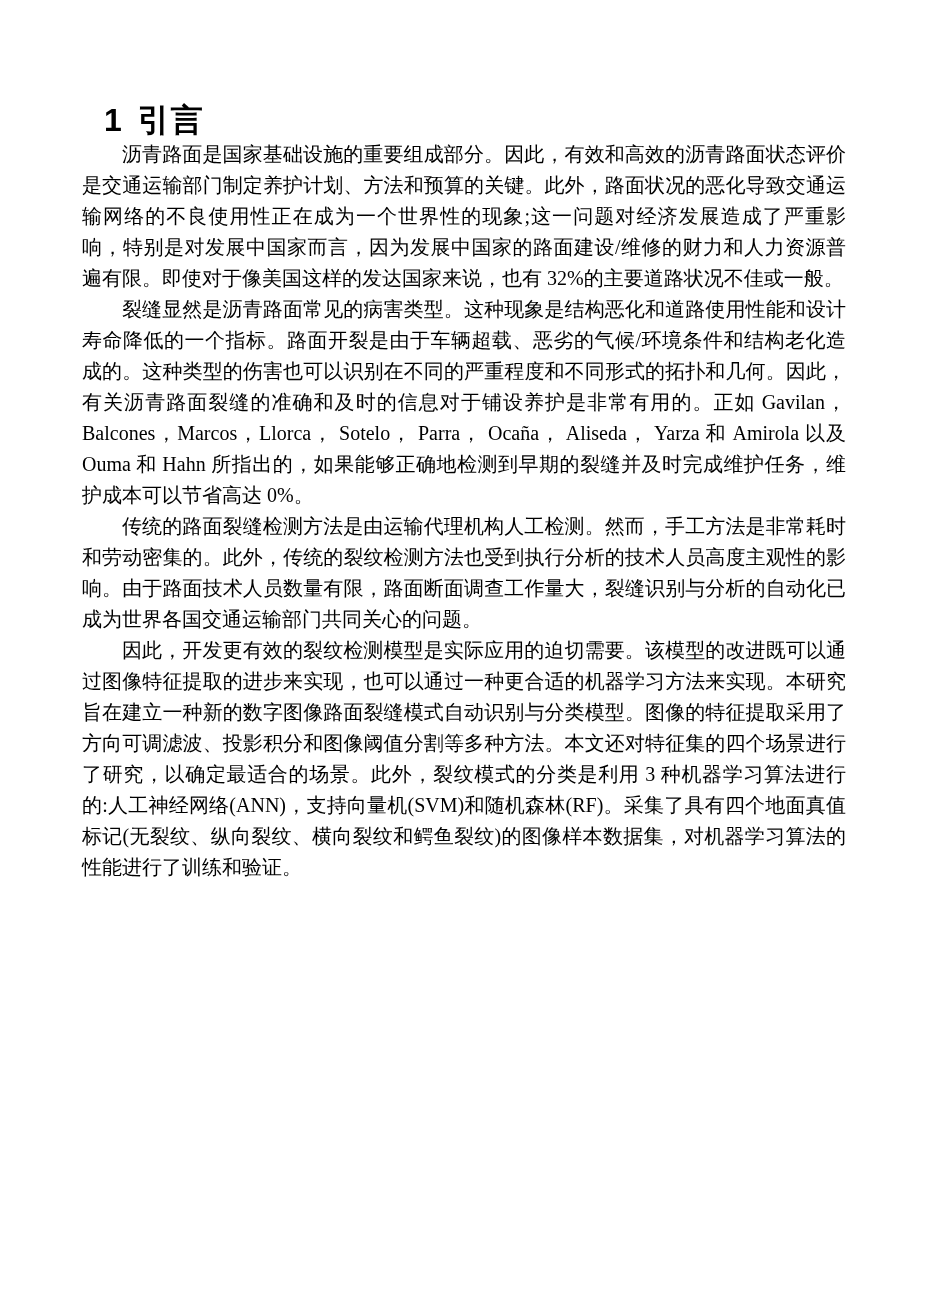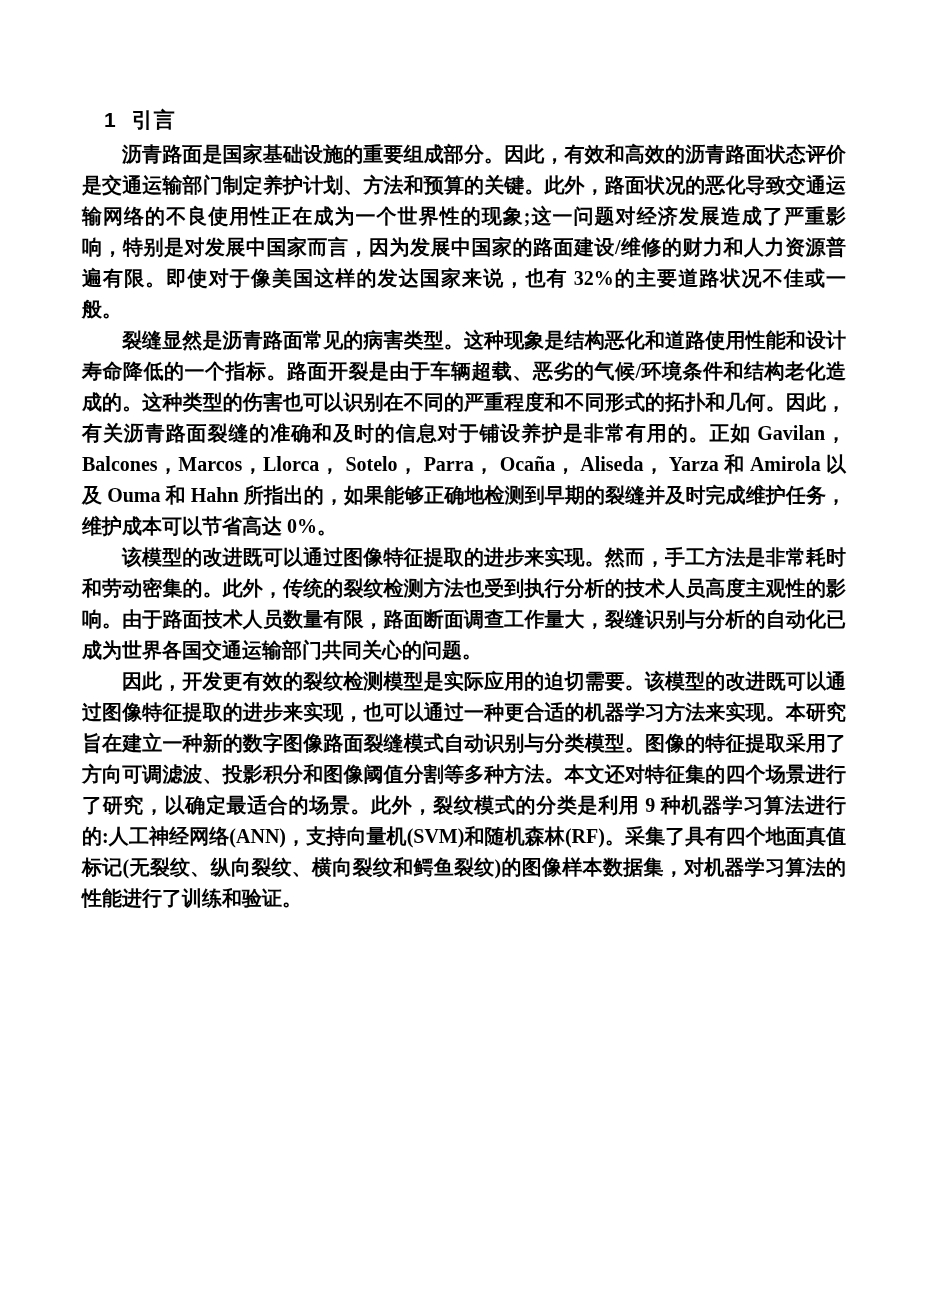--- a/index.html
+++ b/index.html
@@ -14,21 +14,21 @@
     background: #ffffff;
     overflow: hidden;
     color: #000000;
   }
   .section-heading {
     position: absolute;
     left: 104px;
     top: 101px;
     margin: 0;
     font-family: "Liberation Sans", "DejaVu Sans", sans-serif;
-    font-size: 21px;
+    font-size: 32px;
     font-weight: bold;
     line-height: 38px;
     color: #000000;
     letter-spacing: 1px;
     white-space: nowrap;
   }
   .section-heading .sec-num {
     display: inline-block;
     margin-right: 15px;
   }
@@ -40,32 +40,31 @@
     font-family: "Liberation Serif", "DejaVu Serif", serif;
     font-size: 20px;
     line-height: 31px;
     text-align: justify;
     color: #000000;
   }
   .doc-body p {
     margin: 0;
     padding: 0;
     text-indent: 2em;
-    font-weight: bold;
   }
 </style>
 </head>
 <body>
 
 <div class="page">
 
   <h1 class="section-heading">
     <span class="sec-num">1</span><span>引言</span>
   </h1>
 
   <div class="doc-body">
     <p>沥青路面是国家基础设施的重要组成部分。因此，有效和高效的沥青路面状态评价是交通运输部门制定养护计划、方法和预算的关键。此外，路面状况的恶化导致交通运输网络的不良使用性正在成为一个世界性的现象;这一问题对经济发展造成了严重影响，特别是对发展中国家而言，因为发展中国家的路面建设/维修的财力和人力资源普遍有限。即使对于像美国这样的发达国家来说，也有 32%的主要道路状况不佳或一般。</p>
     <p>裂缝显然是沥青路面常见的病害类型。这种现象是结构恶化和道路使用性能和设计寿命降低的一个指标。路面开裂是由于车辆超载、恶劣的气候/环境条件和结构老化造成的。这种类型的伤害也可以识别在不同的严重程度和不同形式的拓扑和几何。因此，有关沥青路面裂缝的准确和及时的信息对于铺设养护是非常有用的。正如 Gavilan，Balcones，Marcos，Llorca， Sotelo， Parra， Ocaña， Aliseda， Yarza 和 Amirola 以及 Ouma 和 Hahn 所指出的，如果能够正确地检测到早期的裂缝并及时完成维护任务，维护成本可以节省高达 0%。</p>
-    <p>该模型的改进既可以通过图像特征提取的进步来实现。然而，手工方法是非常耗时和劳动密集的。此外，传统的裂纹检测方法也受到执行分析的技术人员高度主观性的影响。由于路面技术人员数量有限，路面断面调查工作量大，裂缝识别与分析的自动化已成为世界各国交通运输部门共同关心的问题。</p>
-    <p>因此，开发更有效的裂纹检测模型是实际应用的迫切需要。该模型的改进既可以通过图像特征提取的进步来实现，也可以通过一种更合适的机器学习方法来实现。本研究旨在建立一种新的数字图像路面裂缝模式自动识别与分类模型。图像的特征提取采用了方向可调滤波、投影积分和图像阈值分割等多种方法。本文还对特征集的四个场景进行了研究，以确定最适合的场景。此外，裂纹模式的分类是利用 9 种机器学习算法进行的:人工神经网络(ANN)，支持向量机(SVM)和随机森林(RF)。采集了具有四个地面真值标记(无裂纹、纵向裂纹、横向裂纹和鳄鱼裂纹)的图像样本数据集，对机器学习算法的性能进行了训练和验证。</p>
+    <p>传统的路面裂缝检测方法是由运输代理机构人工检测。然而，手工方法是非常耗时和劳动密集的。此外，传统的裂纹检测方法也受到执行分析的技术人员高度主观性的影响。由于路面技术人员数量有限，路面断面调查工作量大，裂缝识别与分析的自动化已成为世界各国交通运输部门共同关心的问题。</p>
+    <p>因此，开发更有效的裂纹检测模型是实际应用的迫切需要。该模型的改进既可以通过图像特征提取的进步来实现，也可以通过一种更合适的机器学习方法来实现。本研究旨在建立一种新的数字图像路面裂缝模式自动识别与分类模型。图像的特征提取采用了方向可调滤波、投影积分和图像阈值分割等多种方法。本文还对特征集的四个场景进行了研究，以确定最适合的场景。此外，裂纹模式的分类是利用 3 种机器学习算法进行的:人工神经网络(ANN)，支持向量机(SVM)和随机森林(RF)。采集了具有四个地面真值标记(无裂纹、纵向裂纹、横向裂纹和鳄鱼裂纹)的图像样本数据集，对机器学习算法的性能进行了训练和验证。</p>
   </div>
 
 </div>
 
 </body></html>

